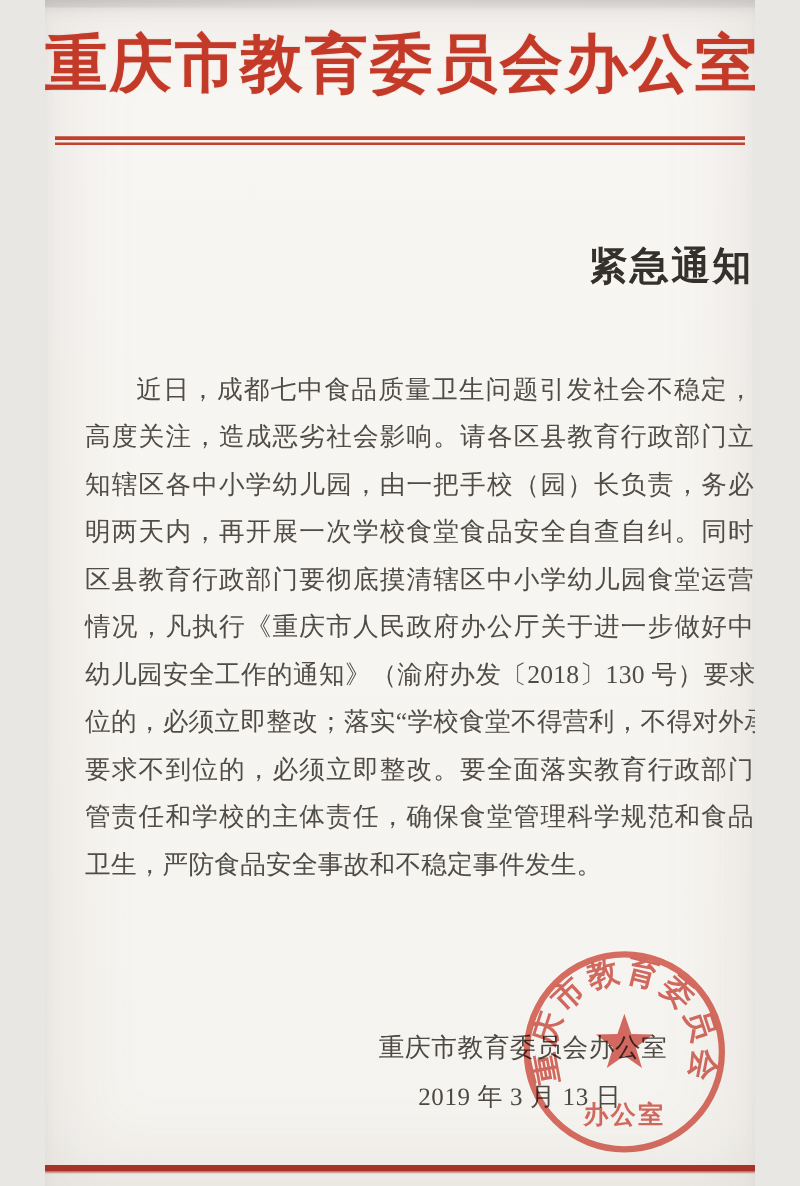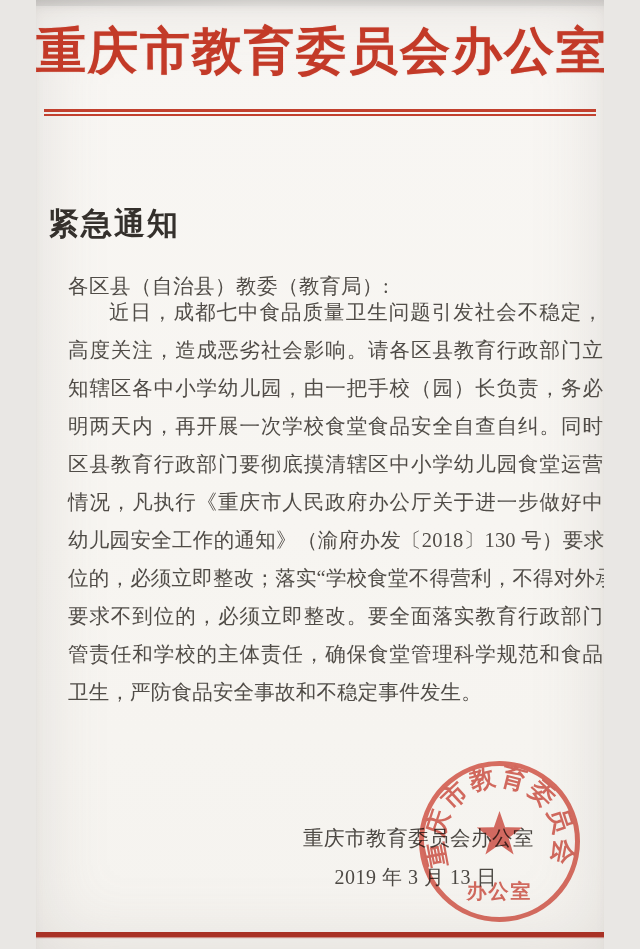--- a/index.html
+++ b/index.html
@@ -38,22 +38,22 @@
     position: absolute;
     top: 109px; left: 8px; right: 8px;
     height: 2px;
     border-top: 3px solid #c2402e;
     border-bottom: 2px solid #c2402e;
   }
 
   .doc-title {
     position: absolute;
     top: 191px; left: 0; right: 0;
-    margin: 12px;
-    text-align: left;
+    margin: 1px;
+    text-align: right;
     font-size: 31px;
     font-weight: 700;
     letter-spacing: 2px;
     color: #34302c;
   }
 
   .salutation {
     position: absolute;
     top: 272px; left: 32px;
     font-size: 20.5px;
@@ -128,21 +128,20 @@
 <body>
 
 <div class="page">
 
   <div class="letterhead">重庆市教育委员会办公室</div>
 
   <div class="double-rule"></div>
 
   <h1 class="doc-title">紧急通知</h1>
 
-  <div class="salutation">各区县（自治县）教委（教育局）:</div>
 
   <p class="body-text">近日，成都七中食品质量卫生问题引发社会不稳定，舆论高度关注，造成恶劣社会影响。请各区县教育行政部门立即通知辖区各中小学幼儿园，由一把手校（园）长负责，务必在今明两天内，再开展一次学校食堂食品安全自查自纠。同时，各区县教育行政部门要彻底摸清辖区中小学幼儿园食堂运营管理情况，凡执行《重庆市人民政府办公厅关于进一步做好中小学幼儿园安全工作的通知》（渝府办发〔2018〕130 号）要求不到位的，必须立即整改；落实“学校食堂不得营利，不得对外承包”要求不到位的，必须立即整改。要全面落实教育行政部门的监管责任和学校的主体责任，确保食堂管理科学规范和食品健康卫生，严防食品安全事故和不稳定事件发生。</p>
 
   <div class="signature">重庆市教育委员会办公室</div>
 
   <div class="sign-date">2019 年 3 月 13 日</div>
 
   <svg class="seal" viewBox="0 0 167 167" aria-hidden="true">
     <circle class="ring" cx="83.5" cy="83.5" r="78"></circle>
     <defs>

